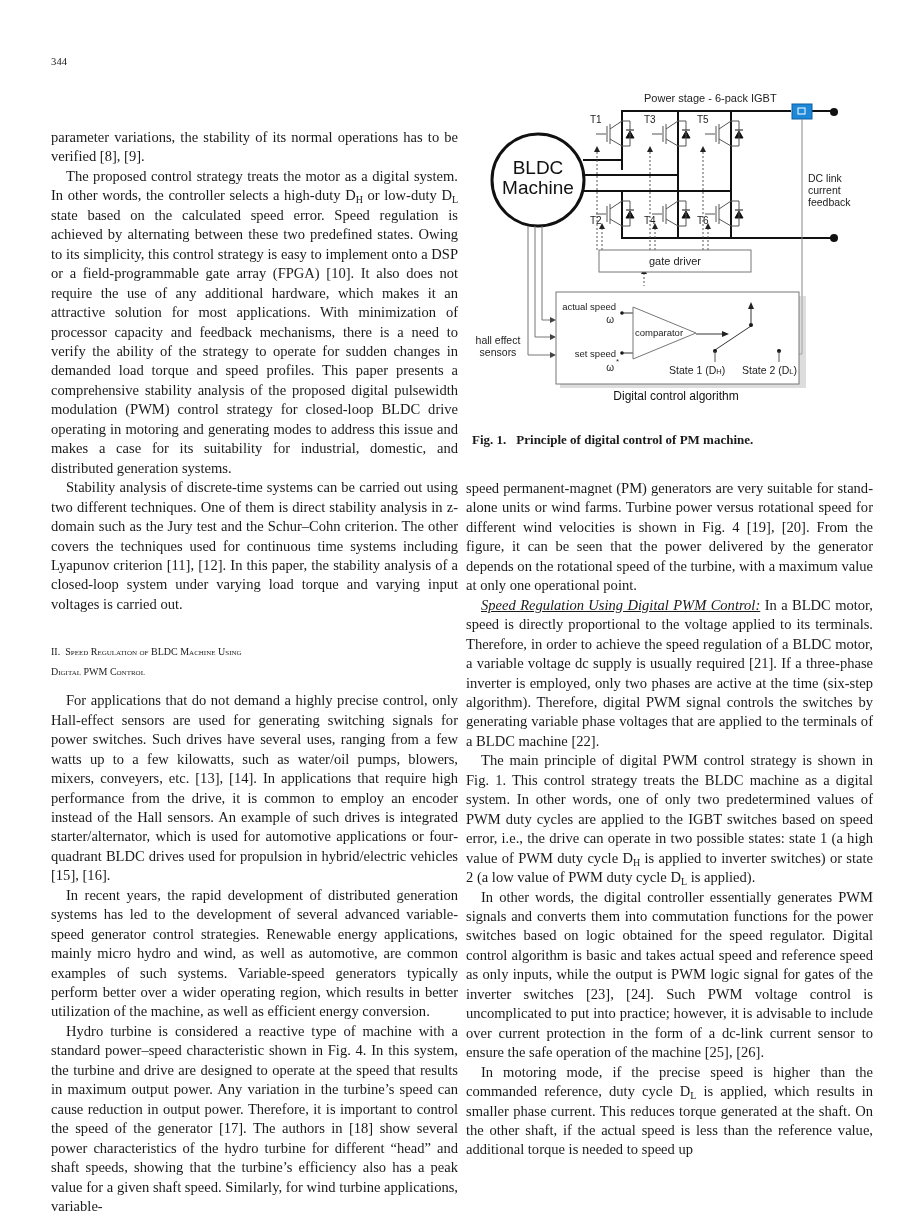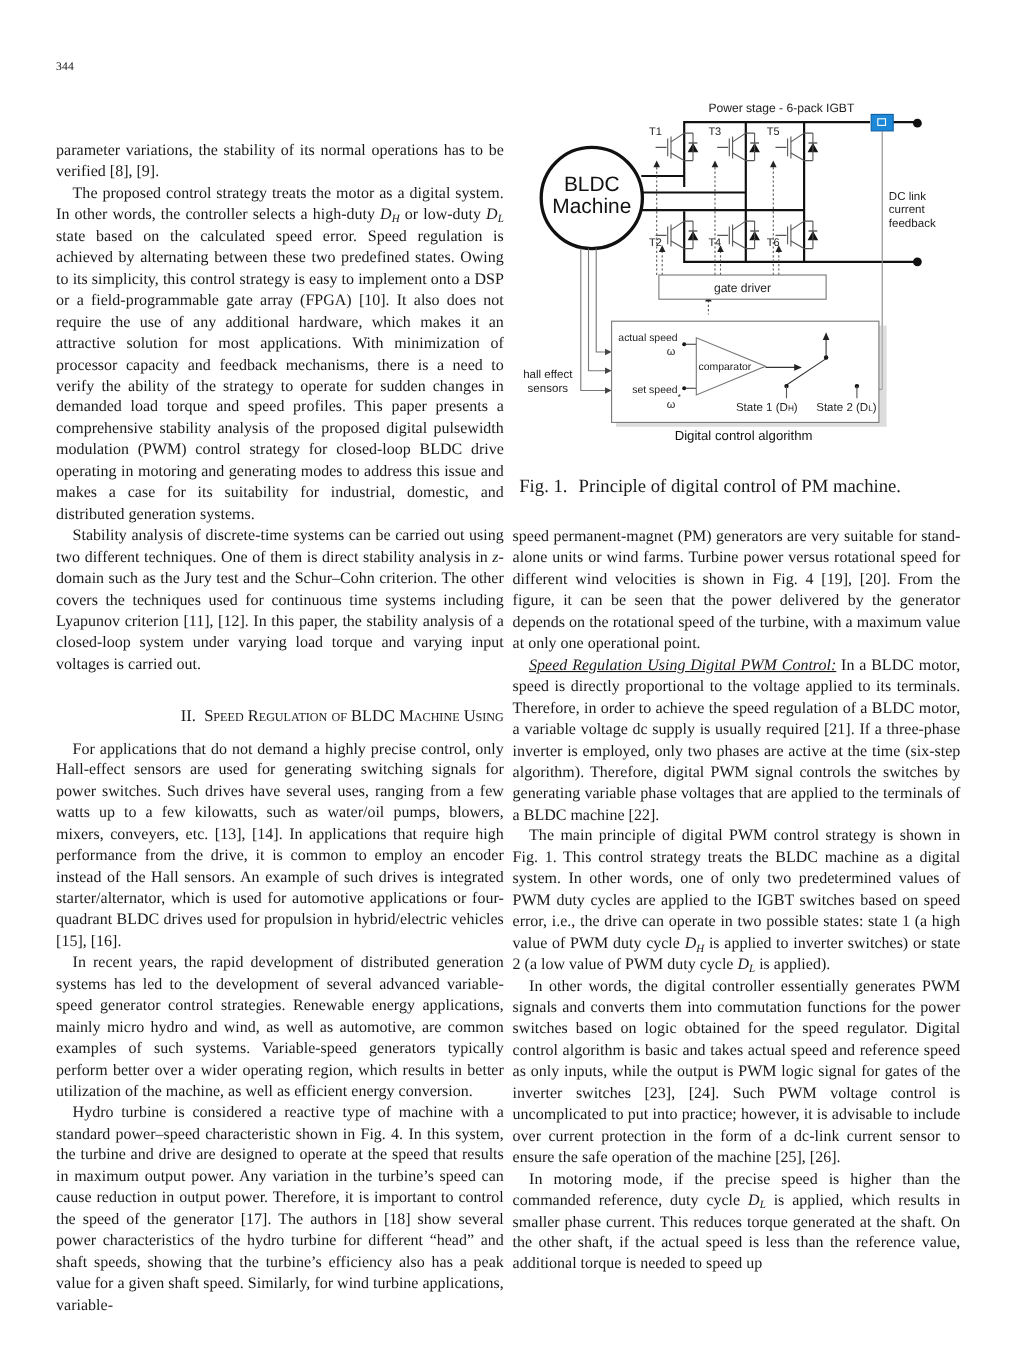--- a/index.html
+++ b/index.html
@@ -8,44 +8,45 @@
   .running-head { position: absolute; top: 56px; left: 51px; width: 821px; height: 16px;
                   font-size: 10.6px; letter-spacing: 0.1px; text-align: right; }
   .running-head .pgnum { position: absolute; left: 0; top: 0; }
   .running-head .journal { position: absolute; right: 0; top: 0; }
   .col { position: absolute; top: 105px; width: 407px; font-size: 14.55px; line-height: 19.45px;
          text-align: justify; hyphens: none; margin-top: 23px; }
   .col-left { left: 51px; }
   .col-right { left: 466px; top: 456px; }
   p { margin: 0; text-indent: 0; }
   p.ind { text-indent: 15px; }
-  .math { font-style: italic; }
+  .math { }
   .math sub { font-size: 10px; vertical-align: -3px; line-height: 0; }
   .em { font-style: italic; text-decoration: underline; }
-  .section-heading { text-align: right; margin: 28px 0 10px 0; font-size: 15px; line-height: 19.45px; }
+  .section-heading { text-align: left; margin: 28px 0 10px 0; font-size: 10px; line-height: 19.45px; }
   .section-heading .sc { font-variant: small-caps; }
   .figure { position: absolute; left: 466px; top: 88px; width: 407px; height: 320px; }
-  .fig-caption { position: absolute; left: 472px; top: 432px; font-size: 17px; white-space: nowrap; }
+  .fig-caption { position: absolute; left: 472px; top: 432px; font-size: 13px; white-space: nowrap; font-weight: bold; }
   .fig-caption .lbl { margin-right: 10px; }
   svg text { font-family: "Liberation Sans", "DejaVu Sans", sans-serif; }
 </style>
 </head>
 <body>
 
 <div class="running-head">
   <span class="pgnum">344</span>
 </div>
 
 <div class="col col-left">
   <p>parameter variations, the stability of its normal operations has to be verified [8], [9].</p>
   <p class="ind"><span>The proposed control strategy treats the motor as a digital system. In other words, the controller selects a high-duty </span><span class="math"><span>D</span><sub>H</sub></span><span> or low-duty </span><span class="math"><span>D</span><sub>L</sub></span><span> state based on the calculated speed error. Speed regulation is achieved by alternating between these two predefined states. Owing to its simplicity, this control strategy is easy to implement onto a DSP or a field-programmable gate array (FPGA) [10]. It also does not require the use of any additional hardware, which makes it an attractive solution for most applications. With minimization of processor capacity and feedback mechanisms, there is a need to verify the ability of the strategy to operate for sudden changes in demanded load torque and speed profiles. This paper presents a comprehensive stability analysis of the proposed digital pulsewidth modulation (PWM) control strategy for closed-loop BLDC drive operating in motoring and generating modes to address this issue and makes a case for its suitability for industrial, domestic, and distributed generation systems.</span></p>
   <p class="ind"><span>Stability analysis of discrete-time systems can be carried out using two different techniques. One of them is direct stability analysis in </span><span class="math">z</span><span>-domain such as the Jury test and the Schur–Cohn criterion. The other covers the techniques used for continuous time systems including Lyapunov criterion [11], [12]. In this paper, the stability analysis of a closed-loop system under varying load torque and varying input voltages is carried out.</span></p>
 
   <div class="section-heading">
     <div><span>II.</span>&nbsp; <span class="sc">Speed Regulation of BLDC Machine Using</span></div>
+    <div class="sc">Digital PWM Control</div>
   </div>
 
   <p class="ind">For applications that do not demand a highly precise control, only Hall-effect sensors are used for generating switching signals for power switches. Such drives have several uses, ranging from a few watts up to a few kilowatts, such as water/oil pumps, blowers, mixers, conveyers, etc. [13], [14]. In applications that require high performance from the drive, it is common to employ an encoder instead of the Hall sensors. An example of such drives is integrated starter/alternator, which is used for automotive applications or four-quadrant BLDC drives used for propulsion in hybrid/electric vehicles [15], [16].</p>
   <p class="ind">In recent years, the rapid development of distributed generation systems has led to the development of several advanced variable-speed generator control strategies. Renewable energy applications, mainly micro hydro and wind, as well as automotive, are common examples of such systems. Variable-speed generators typically perform better over a wider operating region, which results in better utilization of the machine, as well as efficient energy conversion.</p>
   <p class="ind">Hydro turbine is considered a reactive type of machine with a standard power–speed characteristic shown in Fig. 4. In this system, the turbine and drive are designed to operate at the speed that results in maximum output power. Any variation in the turbine’s speed can cause reduction in output power. Therefore, it is important to control the speed of the generator [17]. The authors in [18] show several power characteristics of the hydro turbine for different “head” and shaft speeds, showing that the turbine’s efficiency also has a peak value for a given shaft speed. Similarly, for wind turbine applications, variable-</p>
 </div>
 
 <div class="figure">
 <svg width="407" height="320" viewBox="0 0 407 320" xmlns="http://www.w3.org/2000/svg">
 

